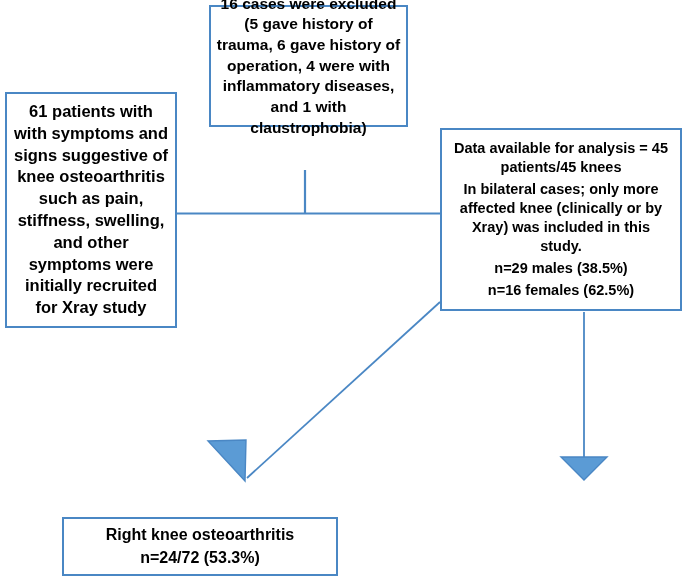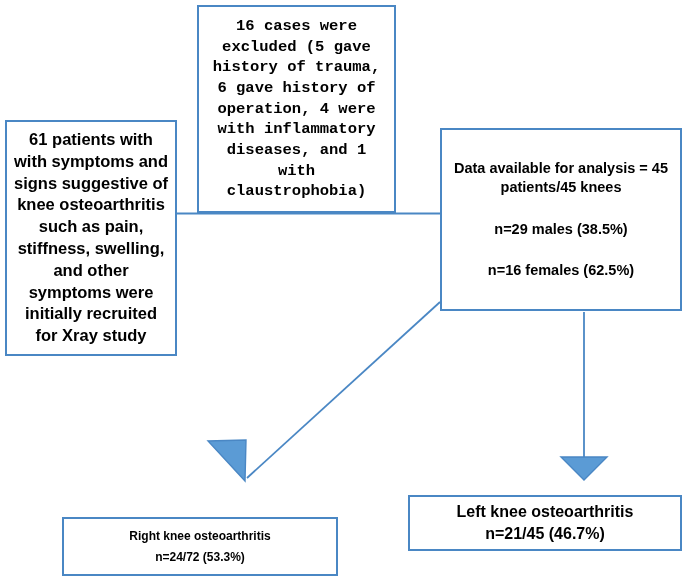--- a/index.html
+++ b/index.html
@@ -36,51 +36,49 @@
     padding: 0;
   }
   #node-recruited {
     left: 5px;
     top: 92px;
     width: 172px;
     height: 236px;
     font-size: 16.5px;
     line-height: 1.32;
     padding: 20px 6px;
-    margin-top: 28px;
   }
   #node-excluded {
-    left: 197px;
+    left: 209px;
     top: 5px;
     width: 199px;
-    height: 208px;
+    height: 122px;
     font-size: 15.5px;
     line-height: 1.33;
     padding: 6px 5px;
-    font-family: Liberation Mono, monospace;
   }
   #node-analysis {
     left: 440px;
     top: 128px;
     width: 242px;
     height: 183px;
     font-size: 14.5px;
     line-height: 1.3;
     padding: 6px 10px;
     justify-content: space-evenly;
   }
   #node-analysis .para {
     margin: 0;
   }
   #node-right-knee {
     left: 62px;
     top: 517px;
     width: 276px;
     height: 59px;
-    font-size: 12px;
+    font-size: 16px;
     line-height: 1.35;
     padding: 4px 8px;
     justify-content: space-evenly;
   }
   #node-left-knee {
     left: 408px;
     top: 495px;
     width: 274px;
     height: 56px;
     font-size: 16px;
@@ -118,27 +116,24 @@
   <div class="node" id="node-recruited">
     <p>61 patients with with symptoms and signs suggestive of knee osteoarthritis such as pain, stiffness, swelling, and other symptoms were initially recruited for Xray study</p>
   </div>
 
   <div class="node" id="node-excluded">
     <p>16 cases were excluded (5 gave history of trauma, 6 gave history of operation, 4 were with inflammatory diseases, and 1 with claustrophobia)</p>
   </div>
 
   <div class="node" id="node-analysis">
     <p class="para">Data available for analysis = 45 patients/45 knees</p>
+    <p class="para">In bilateral cases; only more affected knee (clinically or by Xray) was included in this study.</p>
     <p class="para">n=29 males  (38.5%)</p>
     <p class="para">n=16 females  (62.5%)</p>
   </div>
 
   <div class="node" id="node-right-knee">
     <p>Right knee osteoarthritis</p>
     <p>n=24/72 (53.3%)</p>
   </div>
 
-  <div class="node" id="node-left-knee">
-    <p>Left knee osteoarthritis</p>
-    <p>n=21/45 (46.7%)</p>
-  </div>
 
 </div>
 
 </body></html>

